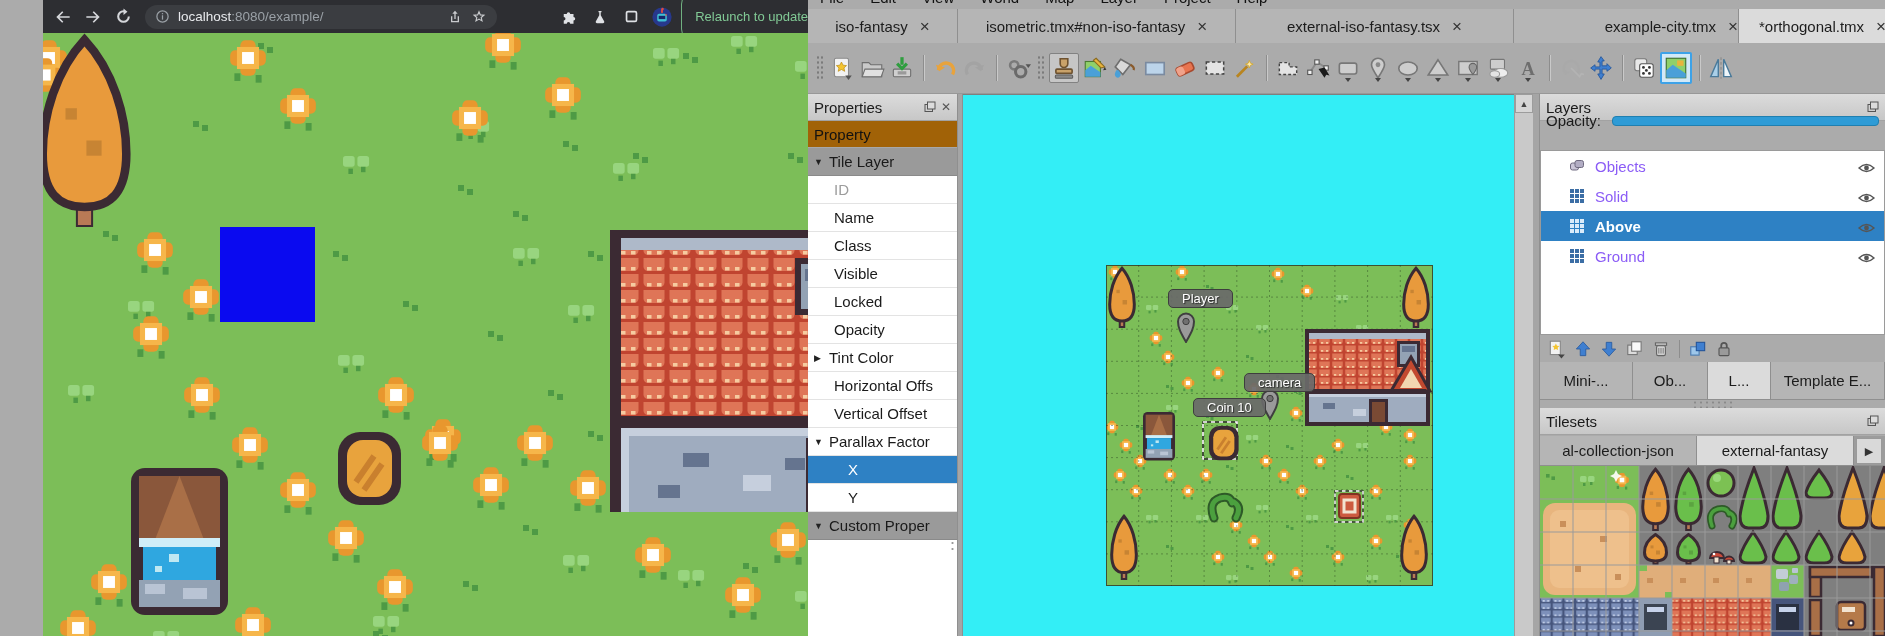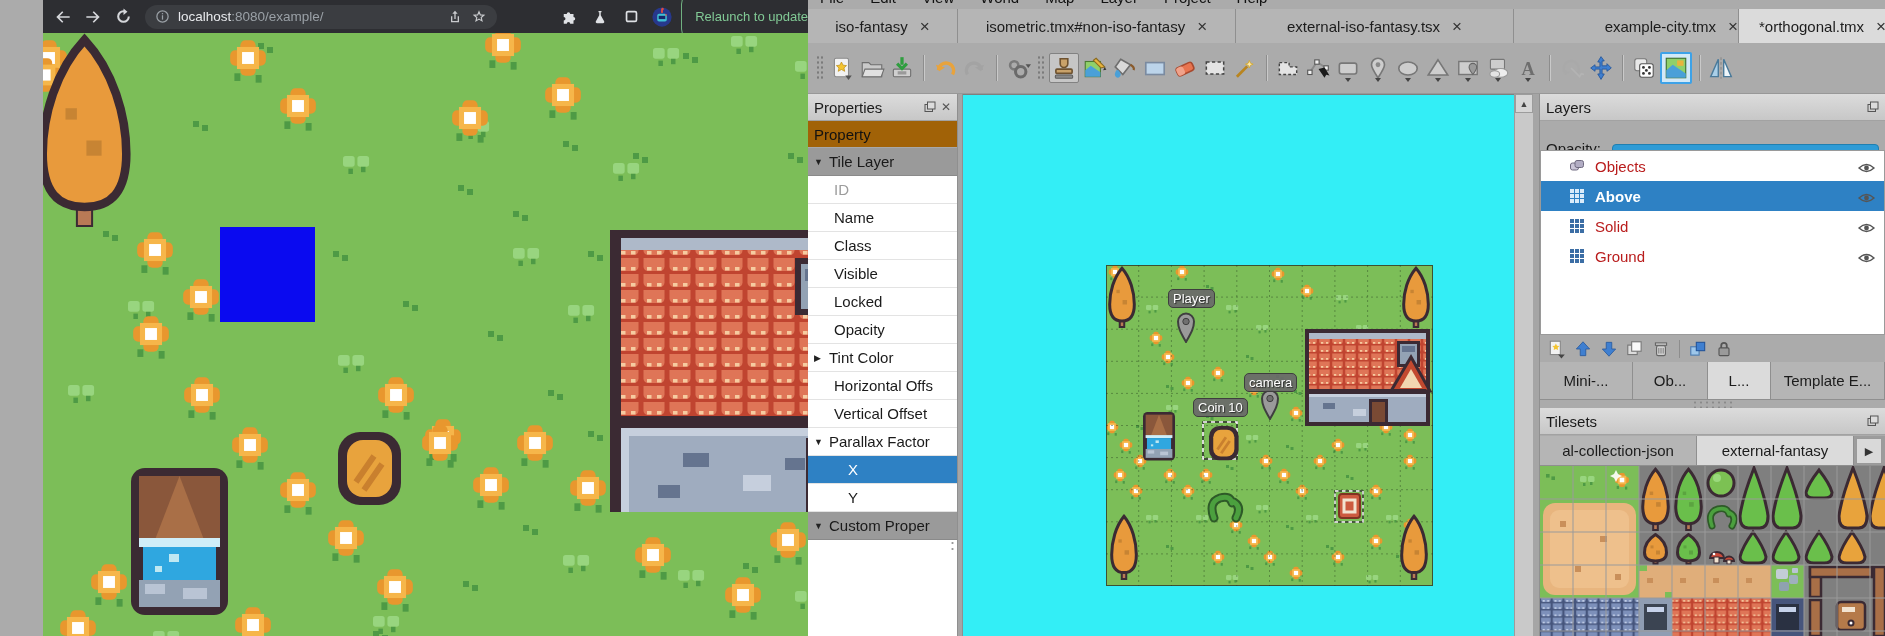--- a/index.html
+++ b/index.html
@@ -58,33 +58,33 @@
   .prow.disabled{color:#9c9c9c;}
   .prow.selected{background:#2e81c4;color:#fff;}
   .ind1{padding-left:26px;} .ind2{padding-left:40px;}
   #pgrip{position:absolute;right:1px;top:428px;width:6px;height:30px;
          background-image:radial-gradient(circle,#9a9a9a 1px,transparent 1.2px);background-size:5px 6px;}
   #split1{position:absolute;left:150px;top:0;width:5px;height:542px;background:#a5a5a5;border-right:1px solid #8f8f8f;box-sizing:border-box;}
   
   #mapview{position:absolute;left:155px;top:0;width:551px;height:542px;background:#33eef6;border-top:1px solid #7f7f7f;box-sizing:border-box;overflow:hidden;}
   #map{position:absolute;left:143px;top:170px;width:327px;height:321px;}
   .pill{position:absolute;background:rgba(105,105,105,.93);border:1px solid #3e3e3e;border-radius:5px;
-        color:#fff;font-size:13px;padding:1px 4px;text-shadow:1px 1px 1px #2a2a2a;white-space:nowrap;z-index:3;}
+        color:#fff;font-size:13px;padding:1px 13px;text-shadow:1px 1px 1px #2a2a2a;white-space:nowrap;z-index:3;}
   .pin{position:absolute;z-index:2;width:20px;height:32px;}
   #vscroll{position:absolute;left:706px;top:0;width:19px;height:542px;background:#c9c9c9;border-left:1px solid #9c9c9c;box-sizing:border-box;}
   #vsbtn{width:100%;height:19px;background:#d6d6d6;border:1px solid #9c9c9c;box-sizing:border-box;
          display:flex;align-items:center;justify-content:center;font-size:9px;color:#444;}
   #split2{position:absolute;left:725px;top:0;width:7px;height:542px;background:#a5a5a5;border-right:1px solid #8f8f8f;box-sizing:border-box;}
   
   #rightpanel{position:absolute;left:732px;top:0;width:345px;height:542px;background:#ababab;}
-  #opacityrow{position:absolute;left:0;top:40px;width:345px;height:28px;display:flex;align-items:center;
+  #opacityrow{position:absolute;left:0;top:12px;width:345px;height:28px;display:flex;align-items:center;
               font-size:15px;color:#1a1a1a;padding-left:6px;box-sizing:border-box;}
   #optrack{position:absolute;left:72px;right:6px;top:10px;height:8px;border-radius:4px;background:#2e9bd6;border:1px solid #1f7fb0;}
   #layerlist{position:absolute;left:0;top:56px;width:345px;height:185px;background:#fff;border:1px solid #9a9a9a;box-sizing:border-box;}
-  .lrow{height:30px;display:flex;align-items:center;font-size:15px;color:#b91c1c;position:relative;}
+  .lrow{height:30px;display:flex;align-items:center;font-size:15px;color:#8b5cf6;position:relative;}
   .lrow.selected{background:#2e81c4;color:#fff;font-weight:bold;}
   .licon{margin-left:28px;margin-right:10px;display:flex;width:16px;flex:none;}
   .leye{position:absolute;right:9px;top:9px;}
   #layerbtns{position:absolute;left:0;top:241px;width:345px;height:27px;display:flex;align-items:center;padding-left:4px;box-sizing:border-box;}
   .lbtn{width:24px;height:24px;display:flex;align-items:center;justify-content:center;flex:none;margin:0 1px;}
   .lsep{width:1px;height:18px;background:#8d8d8d;margin:0 5px;}
   #docktabs{position:absolute;left:0;top:268px;width:345px;height:38px;background:#9c9c9c;display:flex;border-bottom:1px solid #8f8f8f;box-sizing:border-box;}
   .ptab{height:100%;display:flex;align-items:center;justify-content:center;background:#b5b5b5;
         border-right:1px solid #8f8f8f;box-sizing:border-box;font-size:15px;color:#1c1c1c;flex:none;}
   .ptab.active{background:#dbdbdb;}
@@ -1507,55 +1507,55 @@
                   <rect x="1.5" y="5" width="8" height="7" rx="2" fill="#cbc6d8" stroke="#6f6a80"></rect>
                   <rect x="6" y="2.5" width="8.5" height="7" rx="2" fill="#b2adc4" stroke="#6f6a80"></rect>
                 </svg>
               </span>
               <span>Objects</span>
               <span class="leye"><svg width="17" height="12" viewBox="0 0 17 12">
                   <path d="M1 6Q8.5 -1 16 6 8.5 13 1 6Z" fill="none" stroke="#555" stroke-width="1.4"></path>
                   <circle cx="8.5" cy="6" r="2.4" fill="#555"></circle>
                 </svg></span>
             </div>
+            <div class="lrow">
+              <span class="licon">
+                <svg width="16" height="16" viewBox="0 0 16 16">
+                  <rect x="1" y="1" width="4" height="4" fill="#3c6ea5"></rect>
+                  <rect x="6" y="1" width="4" height="4" fill="#3c6ea5"></rect>
+                  <rect x="11" y="1" width="4" height="4" fill="#3c6ea5"></rect>
+                  <rect x="1" y="6" width="4" height="4" fill="#3c6ea5"></rect>
+                  <rect x="6" y="6" width="4" height="4" fill="#3c6ea5"></rect>
+                  <rect x="11" y="6" width="4" height="4" fill="#3c6ea5"></rect>
+                  <rect x="1" y="11" width="4" height="4" fill="#3c6ea5"></rect>
+                  <rect x="6" y="11" width="4" height="4" fill="#3c6ea5"></rect>
+                  <rect x="11" y="11" width="4" height="4" fill="#3c6ea5"></rect>
+                </svg>
+              </span>
+              <span>Solid</span>
+              <span class="leye"><svg width="17" height="12" viewBox="0 0 17 12">
+                  <path d="M1 6Q8.5 -1 16 6 8.5 13 1 6Z" fill="none" stroke="#555" stroke-width="1.4"></path>
+                  <circle cx="8.5" cy="6" r="2.4" fill="#555"></circle>
+                </svg></span>
+            </div>
             <div class="lrow selected">
               <span class="licon">
                 <svg width="16" height="16" viewBox="0 0 16 16">
                   <rect x="1" y="1" width="4" height="4" fill="#d9ebfa"></rect>
                   <rect x="6" y="1" width="4" height="4" fill="#d9ebfa"></rect>
                   <rect x="11" y="1" width="4" height="4" fill="#d9ebfa"></rect>
                   <rect x="1" y="6" width="4" height="4" fill="#d9ebfa"></rect>
                   <rect x="6" y="6" width="4" height="4" fill="#d9ebfa"></rect>
                   <rect x="11" y="6" width="4" height="4" fill="#d9ebfa"></rect>
                   <rect x="1" y="11" width="4" height="4" fill="#d9ebfa"></rect>
                   <rect x="6" y="11" width="4" height="4" fill="#d9ebfa"></rect>
                   <rect x="11" y="11" width="4" height="4" fill="#d9ebfa"></rect>
                 </svg>
               </span>
               <span>Above</span>
-              <span class="leye"><svg width="17" height="12" viewBox="0 0 17 12">
-                  <path d="M1 6Q8.5 -1 16 6 8.5 13 1 6Z" fill="none" stroke="#555" stroke-width="1.4"></path>
-                  <circle cx="8.5" cy="6" r="2.4" fill="#555"></circle>
-                </svg></span>
-            </div>
-            <div class="lrow">
-              <span class="licon">
-                <svg width="16" height="16" viewBox="0 0 16 16">
-                  <rect x="1" y="1" width="4" height="4" fill="#3c6ea5"></rect>
-                  <rect x="6" y="1" width="4" height="4" fill="#3c6ea5"></rect>
-                  <rect x="11" y="1" width="4" height="4" fill="#3c6ea5"></rect>
-                  <rect x="1" y="6" width="4" height="4" fill="#3c6ea5"></rect>
-                  <rect x="6" y="6" width="4" height="4" fill="#3c6ea5"></rect>
-                  <rect x="11" y="6" width="4" height="4" fill="#3c6ea5"></rect>
-                  <rect x="1" y="11" width="4" height="4" fill="#3c6ea5"></rect>
-                  <rect x="6" y="11" width="4" height="4" fill="#3c6ea5"></rect>
-                  <rect x="11" y="11" width="4" height="4" fill="#3c6ea5"></rect>
-                </svg>
-              </span>
-              <span>Solid</span>
               <span class="leye"><svg width="17" height="12" viewBox="0 0 17 12">
                   <path d="M1 6Q8.5 -1 16 6 8.5 13 1 6Z" fill="none" stroke="#555" stroke-width="1.4"></path>
                   <circle cx="8.5" cy="6" r="2.4" fill="#555"></circle>
                 </svg></span>
             </div>
             <div class="lrow">
               <span class="licon">
                 <svg width="16" height="16" viewBox="0 0 16 16">
                   <rect x="1" y="1" width="4" height="4" fill="#3c6ea5"></rect>
                   <rect x="6" y="1" width="4" height="4" fill="#3c6ea5"></rect>

